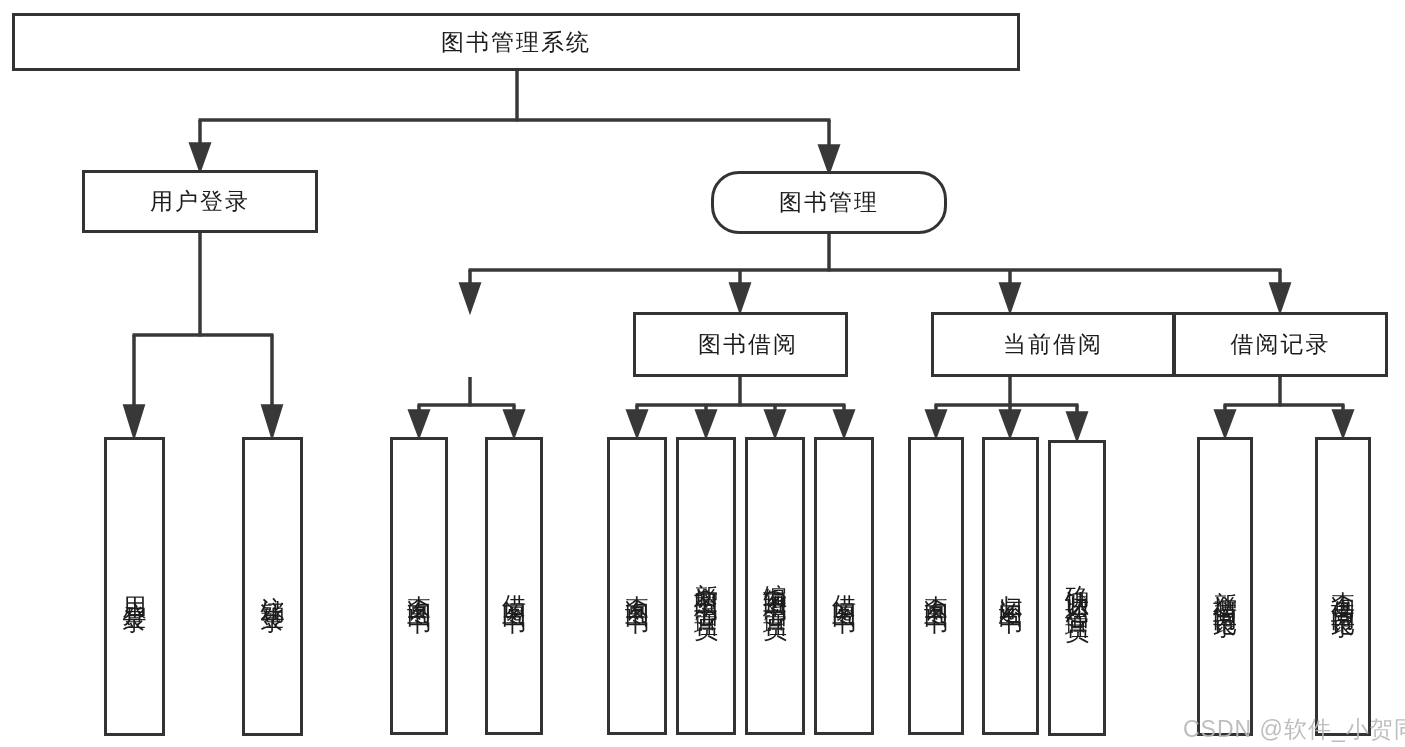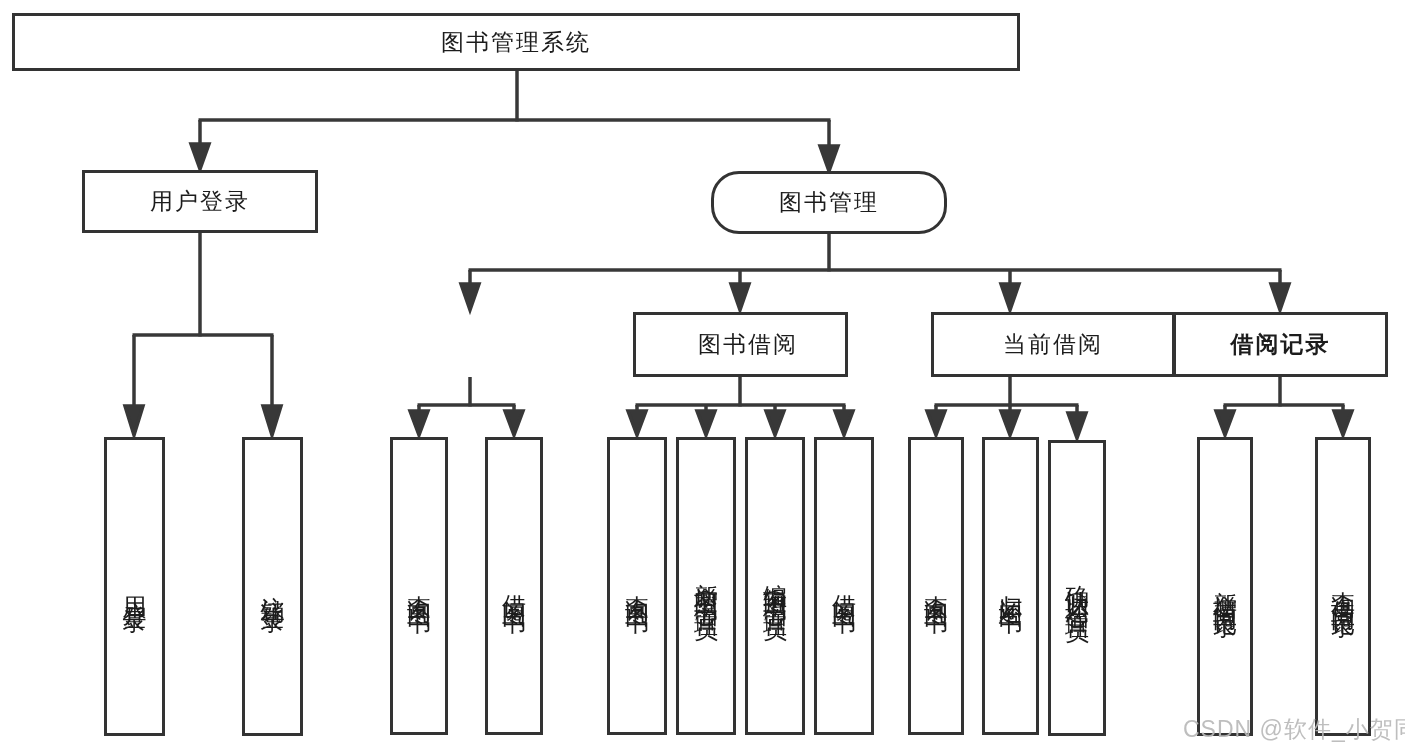--- a/index.html
+++ b/index.html
@@ -40,21 +40,21 @@
     letter-spacing: 5px;
     line-height: 1;
   }
   
   .root-box  { left: 12px;   top: 13px;  width: 1008px; height: 58px; }
   .l2-user   { left: 82px;   top: 170px; width: 236px;  height: 63px; }
   .l2-book   { left: 711px;  top: 171px; width: 236px;  height: 63px; border-radius: 28px; }
   .l3-0 { left: 363px;  top: 312px; width: 215px; height: 65px; }
   .l3-1 { left: 633px;  top: 312px; width: 215px; height: 65px; padding-left: 15px; }
   .l3-2 { left: 903px;  top: 312px; width: 244px; height: 65px; margin-left: 28px; }
-  .l3-3 { left: 1173px; top: 312px; width: 215px; height: 65px; font-weight: bold; }
+  .l3-3 { left: 1173px; top: 312px; width: 215px; height: 65px; }
   .a1 { left: 104px;  top: 437px; width: 61px; height: 299px; }
   .a2 { left: 242px;  top: 437px; width: 61px; height: 299px; }
   .b1 { left: 390px;  top: 437px; width: 58px; height: 298px; }
   .b2 { left: 485px;  top: 437px; width: 58px; height: 298px; }
   .c1 { left: 607px;  top: 437px; width: 60px; height: 298px; }
   .c2 { left: 676px;  top: 437px; width: 60px; height: 298px; }
   .c3 { left: 745px;  top: 437px; width: 60px; height: 298px; }
   .c4 { left: 814px;  top: 437px; width: 60px; height: 298px; }
   .d1 { left: 908px;  top: 437px; width: 56px; height: 298px; }
   .d2 { left: 982px;  top: 437px; width: 57px; height: 298px; }

